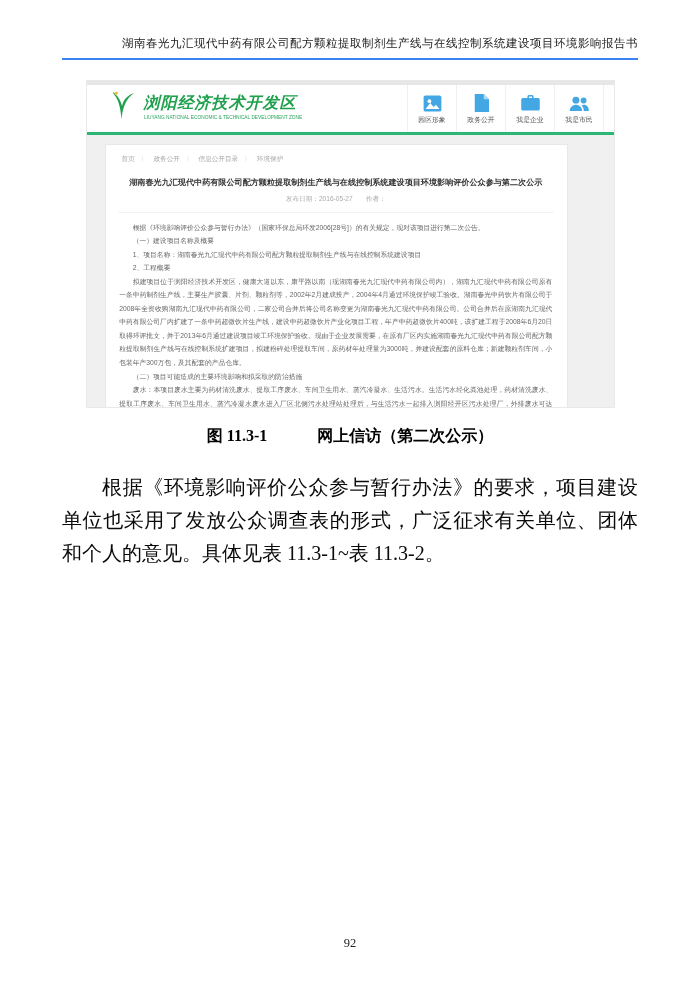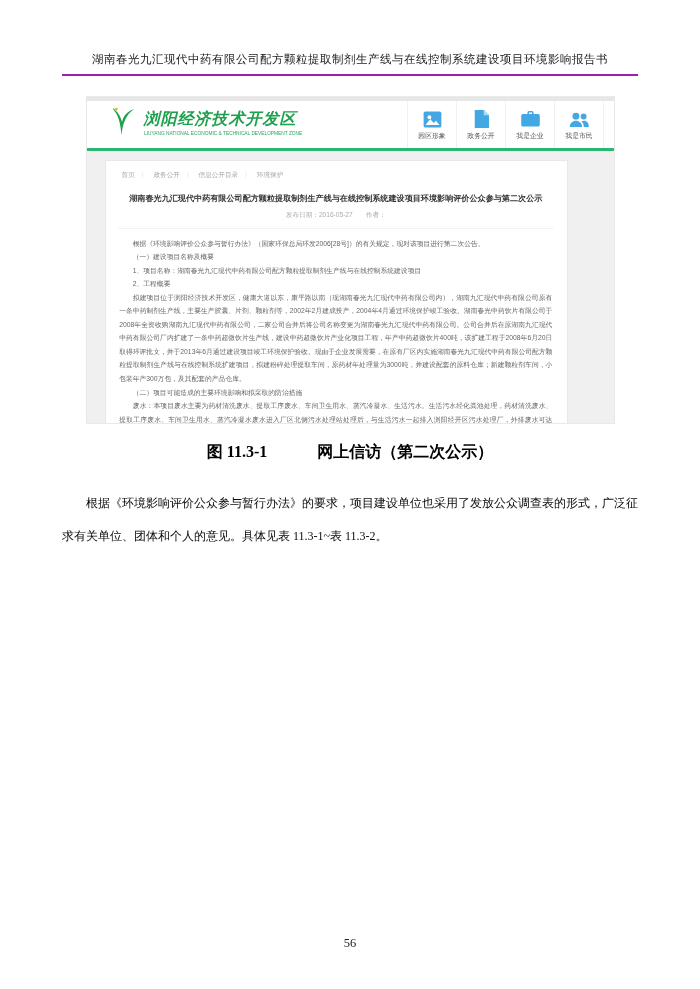--- a/index.html
+++ b/index.html
@@ -2,31 +2,31 @@
 <html><head>
 <meta charset="utf-8">
 <style>
   html,body{margin:0;padding:0;}
   body{
     width:700px;height:989px;position:relative;background:#ffffff;
     font-family:"Liberation Serif",serif;overflow:hidden;
   }
   
   .doc-header{
-    margin:0 62px;padding-top:52px;padding-bottom:7px;
-    border-bottom:2px solid #a21caf;
-    text-align:center;font-size:11.5px;color:#1c1c1c;letter-spacing:.5px;
+    margin:0 62px;padding-top:36px;padding-bottom:7px;
+    border-bottom:2px solid #3b82f6;
+    text-align:right;font-size:11.5px;color:#1c1c1c;letter-spacing:.5px;
     font-family:"Liberation Serif",serif;
   }
   .figure-caption{
     margin-top:19px;text-align:center;font-weight:bold;font-size:16px;color:#000;
   }
   .figure-caption .cap-label{margin-right:50px;}
   .body-para{
-    margin:24px 62px 16px;font-size:12px;line-height:33px;color:#0a0a0a;
+    margin:24px 62px 16px;font-size:20px;line-height:33px;color:#0a0a0a;
     text-indent:2em;text-align:justify;
   }
   .page-num{
     position:absolute;bottom:38px;left:0;width:100%;text-align:center;
     font-size:12.5px;color:#222;
   }
 
   
   .screenshot{
     width:527px;height:326px;margin:21px auto 0;position:relative;
@@ -177,13 +177,13 @@
     </div>
   </div>
 </div>
 
 <div class="figure-caption">
   <span class="cap-label">图 11.3-1</span><span>网上信访（第二次公示）</span>
 </div>
 
 <p class="body-para">根据《环境影响评价公众参与暂行办法》的要求，项目建设单位也采用了发放公众调查表的形式，广泛征求有关单位、团体和个人的意见。具体见表 11.3-1~表 11.3-2。</p>
 
-<div class="page-num">56</div>
+<div class="page-num">92</div>
 
 </body></html>

